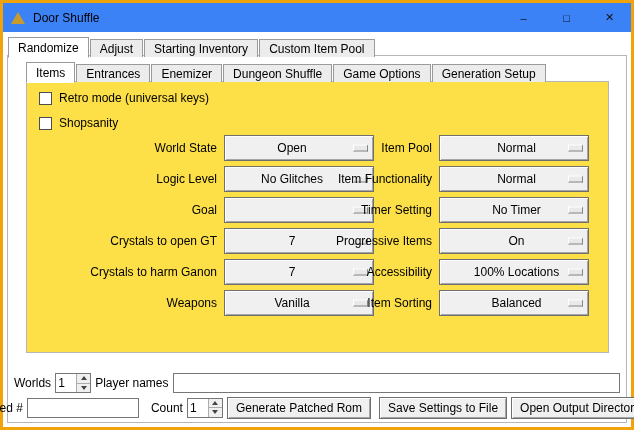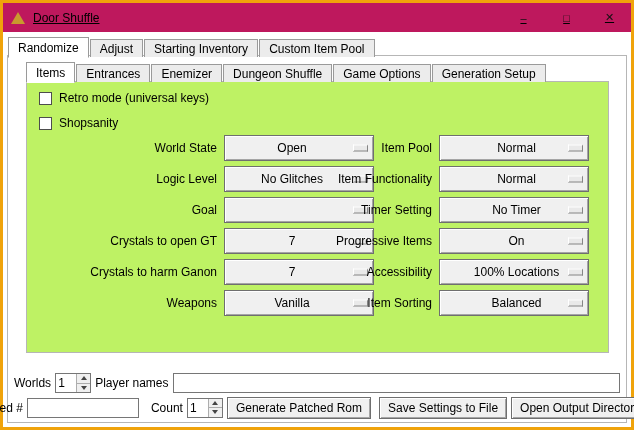--- a/index.html
+++ b/index.html
@@ -2,39 +2,39 @@
 <html><head>
 <meta charset="utf-8">
 <style>
   * { box-sizing: border-box; margin: 0; padding: 0; }
   body { font-family: "Liberation Sans", sans-serif; font-size: 12px; color: #000; background: #fff; }
 
   .window { position: relative; width: 634px; height: 430px; background: #f0a30a; }
   .inner { position: absolute; left: 3px; top: 3px; right: 3px; bottom: 3px; background: #ffffff; }
 
   
-  .titlebar { position: absolute; left: 0; top: 0; right: 0; height: 29px; background: #be185d; display: flex; align-items: center; text-decoration: underline; }
+  .titlebar { position: absolute; left: 0; top: 0; right: 0; height: 29px; background: #3b82f6; display: flex; align-items: center; }
   .app-icon { width: 16px; height: 14px; margin: 0 7px 0 7px; position: relative; }
   .app-icon .tri { position: absolute; left: 1px; top: 1px; width: 0; height: 0;
     border-left: 7px solid transparent; border-right: 7px solid transparent; border-bottom: 12px solid #c99a2e; }
   .title-text { font-size: 12px; }
   .win-controls { margin-left: auto; display: flex; height: 100%; }
   .win-btn { width: 43px; height: 100%; display: flex; align-items: center; justify-content: center; font-size: 11px; color: #111; }
 
   
   .tabs-row { position: absolute; display: flex; align-items: flex-end; z-index: 3; }
   .tab { background: #ececec; border: 1px solid #9a9a9a; border-bottom: none; padding: 0 9px; height: 18px;
          display: flex; align-items: center; margin-right: 1px; white-space: nowrap; cursor: default; }
   .tab.selected { background: #ffffff; height: 21px; margin-bottom: -1px; border-bottom: 1px solid #fff; }
 
   .outer-tabs { left: 5px; top: 33px; height: 21px; }
   .outer-pane { position: absolute; left: 4px; right: 4px; top: 52px; bottom: 4px; background: #fff; border: 1px solid #b6b6b6; z-index: 1; }
 
   .inner-tabs { left: 18px; top: 5px; height: 21px; position: absolute; display: flex; align-items: flex-end; z-index: 3; }
-  .inner-pane { position: absolute; left: 18px; top: 25px; width: 583px; height: 272px; background: #bef264; border: 1px solid #b6b6b6; z-index: 1; }
+  .inner-pane { position: absolute; left: 18px; top: 25px; width: 583px; height: 272px; background: #fde047; border: 1px solid #b6b6b6; z-index: 1; }
 
   
   .chk-row { position: absolute; left: 12px; height: 16px; display: flex; align-items: center; gap: 7px; }
   .chk { width: 13px; height: 13px; background: #fff; border: 1px solid #4d4d4d; }
 
   
   .opt-row { position: absolute; left: 0; width: 100%; height: 26px; }
   .opt-lbl { position: absolute; top: 0; height: 26px; line-height: 26px; text-align: right; white-space: nowrap; }
   .lbl-left  { left: 0;  width: 190px; }
   .lbl-right { left: 215px; width: 190px; }

